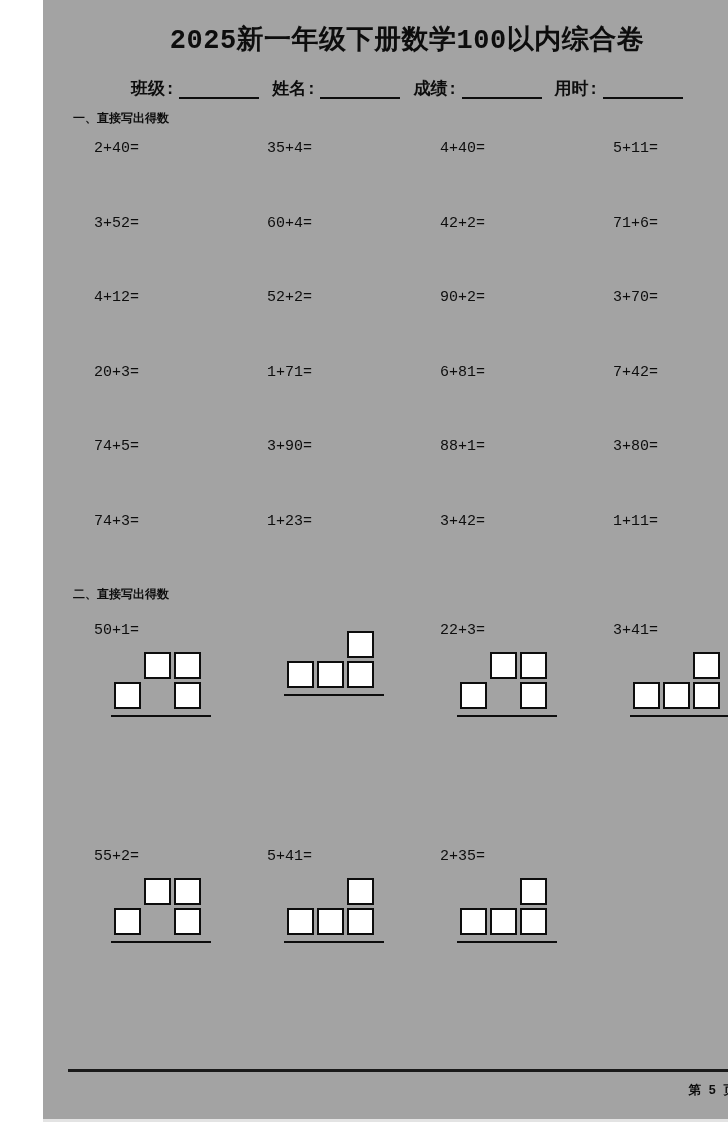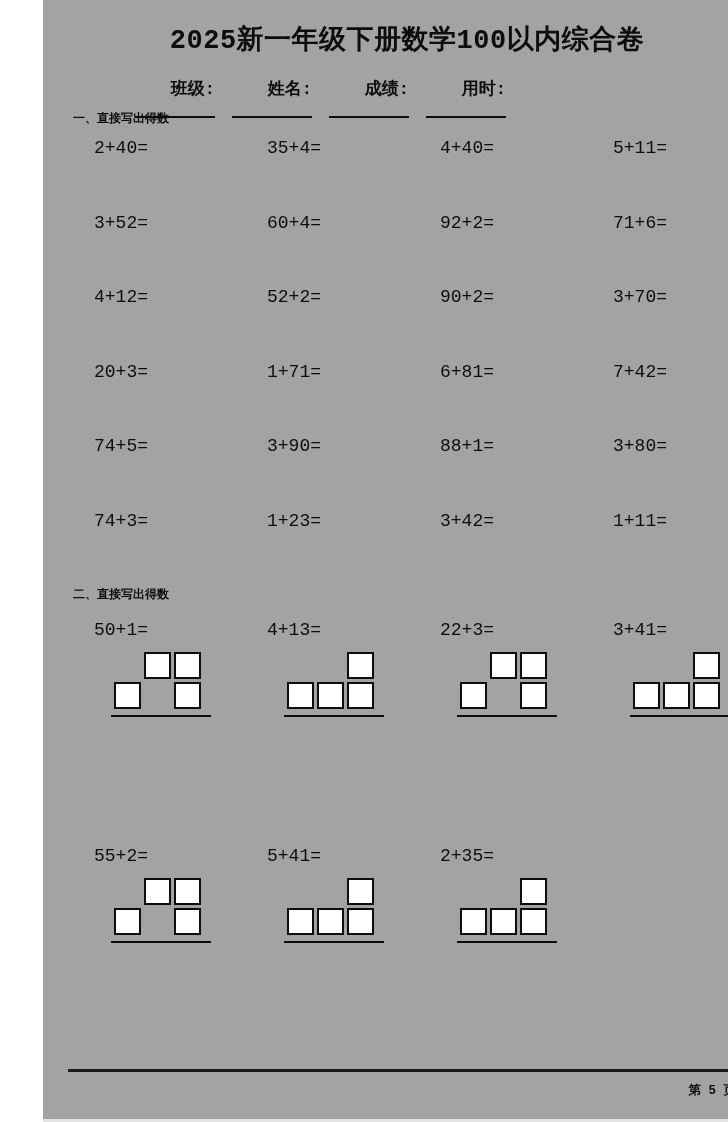--- a/index.html
+++ b/index.html
@@ -23,21 +23,21 @@
     font-weight: bold;
     letter-spacing: 0.5px;
   }
   .header-fields {
     position: absolute;
     top: 80px;
     left: 88px;
     display: flex;
     align-items: flex-end;
   }
-  .field { display: flex; align-items: flex-end; margin-right: 13px; flex-direction: column; }
+  .field { display: flex; align-items: center; margin-right: 13px; }
   .field-label { font-size: 17px; font-weight: bold; line-height: 20px; }
   .field-line {
     display: inline-block;
     width: 80px;
     height: 16px;
     margin-left: 4px;
     border-bottom: 2px solid #0d0d0d;
   }
   .section-heading {
     position: absolute;
@@ -48,21 +48,21 @@
   .heading-1 { top: 110px; }
   .heading-2 { top: 586px; }
   .grid1 {
     position: absolute;
     left: 51px;
     top: 138px;
     display: grid;
     grid-template-columns: 173px 173px 173px 160px;
     grid-auto-rows: 74.6px;
   }
-  .eq { font-size: 18px; font-weight: normal; line-height: 21px; }
+  .eq { font-size: 15px; font-weight: normal; line-height: 21px; }
   .grid2 {
     position: absolute;
     left: 51px;
     top: 620px;
     display: grid;
     grid-template-columns: 173px 173px 173px 160px;
     grid-auto-rows: 226px;
   }
   .vp-boxes { margin-top: 11px; margin-left: 20px; }
   .box-row { display: flex; gap: 3px; margin-bottom: 3px; }
@@ -132,21 +132,21 @@
   <div class="section-heading heading-1">一、直接写出得数</div>
 
   <div class="grid1">
 
   <div class="eq">2+40=</div>
       <div class="eq">35+4=</div>
       <div class="eq">4+40=</div>
       <div class="eq">5+11=</div>
       <div class="eq">3+52=</div>
       <div class="eq">60+4=</div>
-      <div class="eq">92+2=</div>
+      <div class="eq">42+2=</div>
       <div class="eq">71+6=</div>
       <div class="eq">4+12=</div>
       <div class="eq">52+2=</div>
       <div class="eq">90+2=</div>
       <div class="eq">3+70=</div>
       <div class="eq">20+3=</div>
       <div class="eq">1+71=</div>
       <div class="eq">6+81=</div>
       <div class="eq">7+42=</div>
       <div class="eq">74+5=</div>
@@ -173,21 +173,20 @@
           </div>
           <div class="box-row">
             <div class="box"></div>
             <div class="box" style="visibility: hidden;"></div>
             <div class="box"></div>
           </div>
         </div>
         <div class="vp-underline"></div>
       </div>
       <div class="vp">
-        <div class="eq">4+13=</div>
         <div class="vp-boxes">
           <div class="box-row">
             <div class="box" style="visibility: hidden;"></div>
             <div class="box" style="visibility: hidden;"></div>
             <div class="box"></div>
           </div>
           <div class="box-row">
             <div class="box"></div>
             <div class="box"></div>
             <div class="box"></div>

